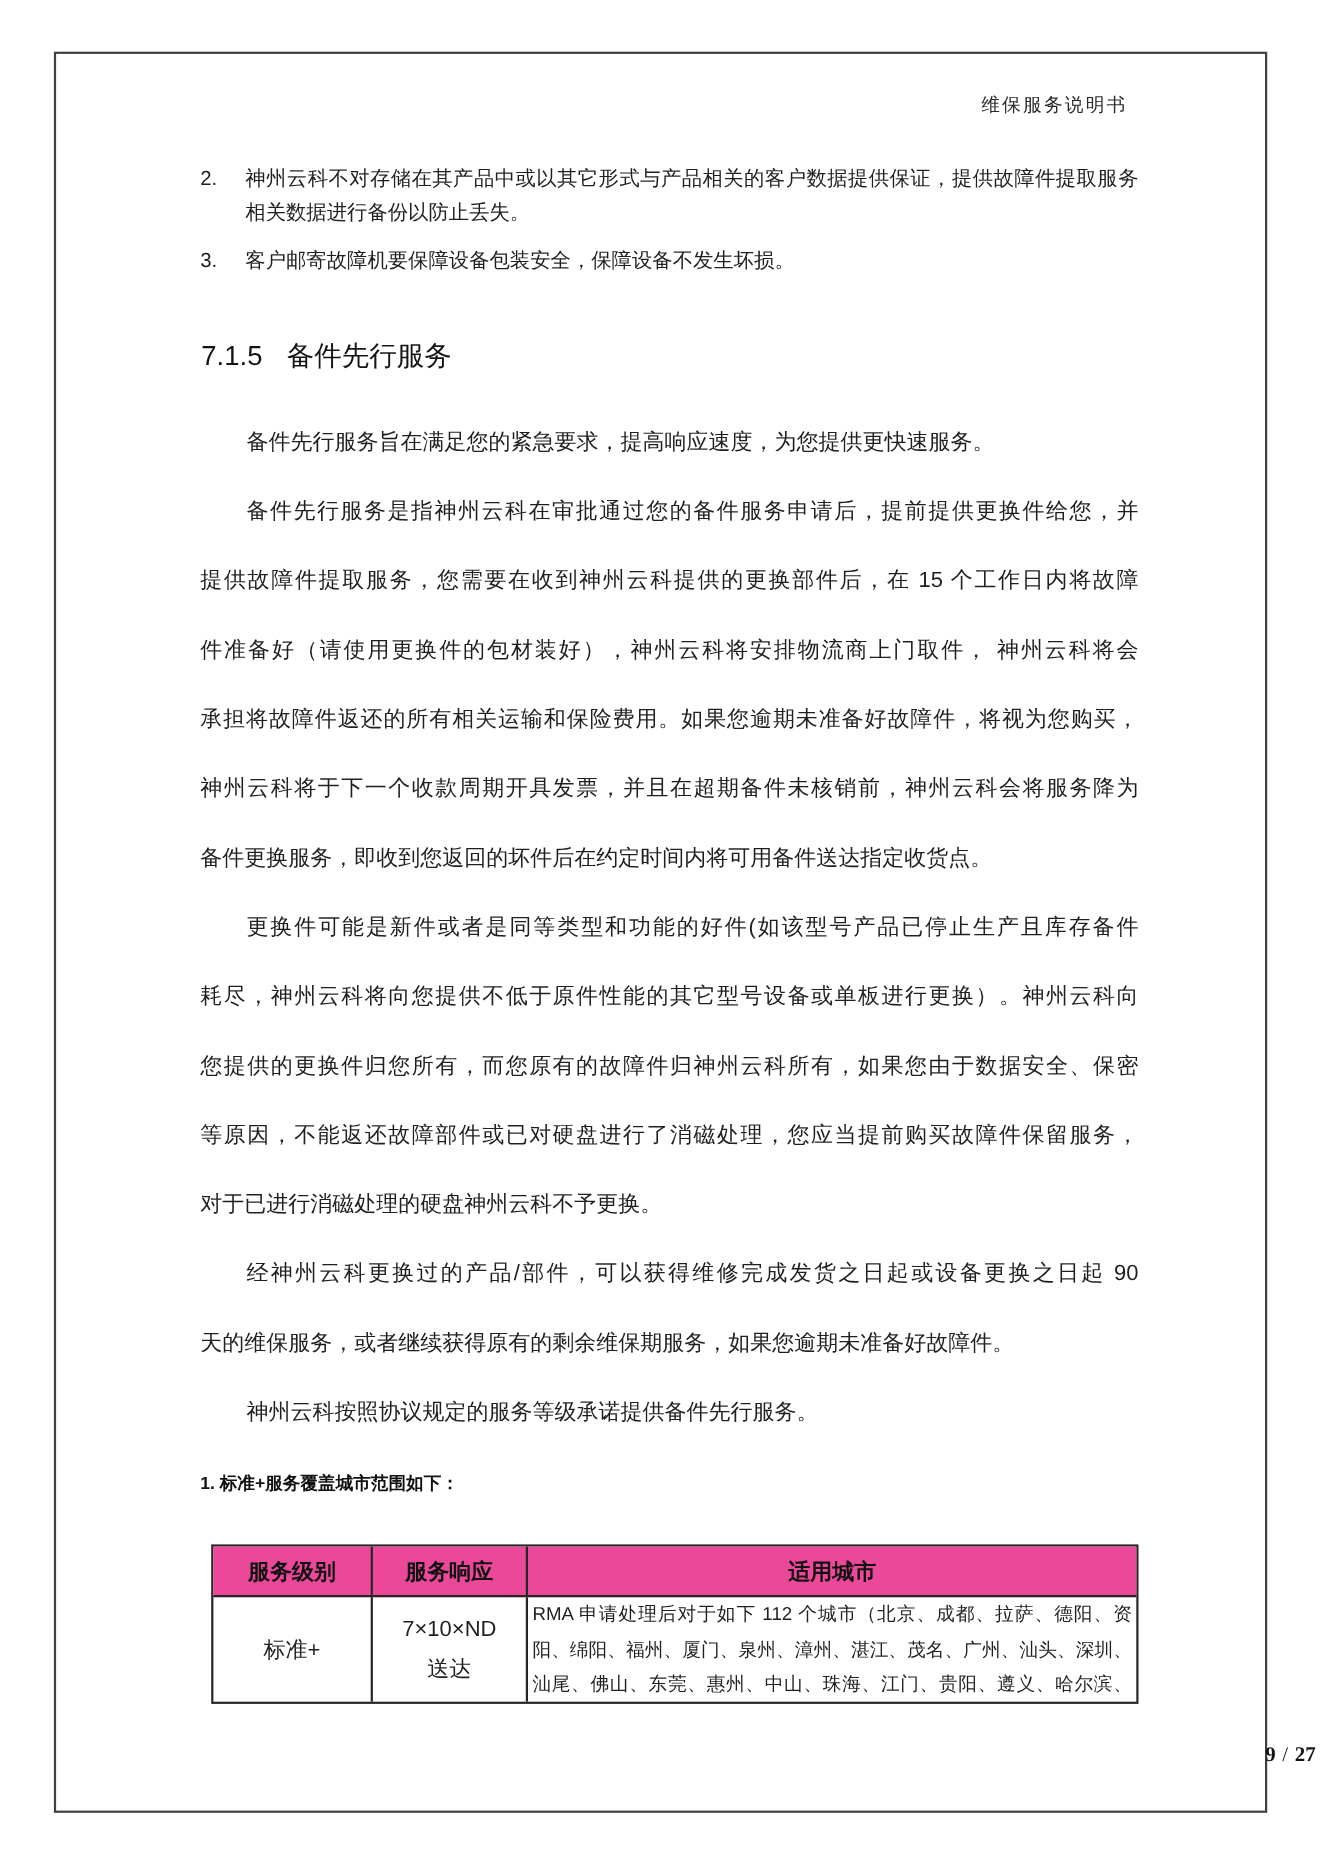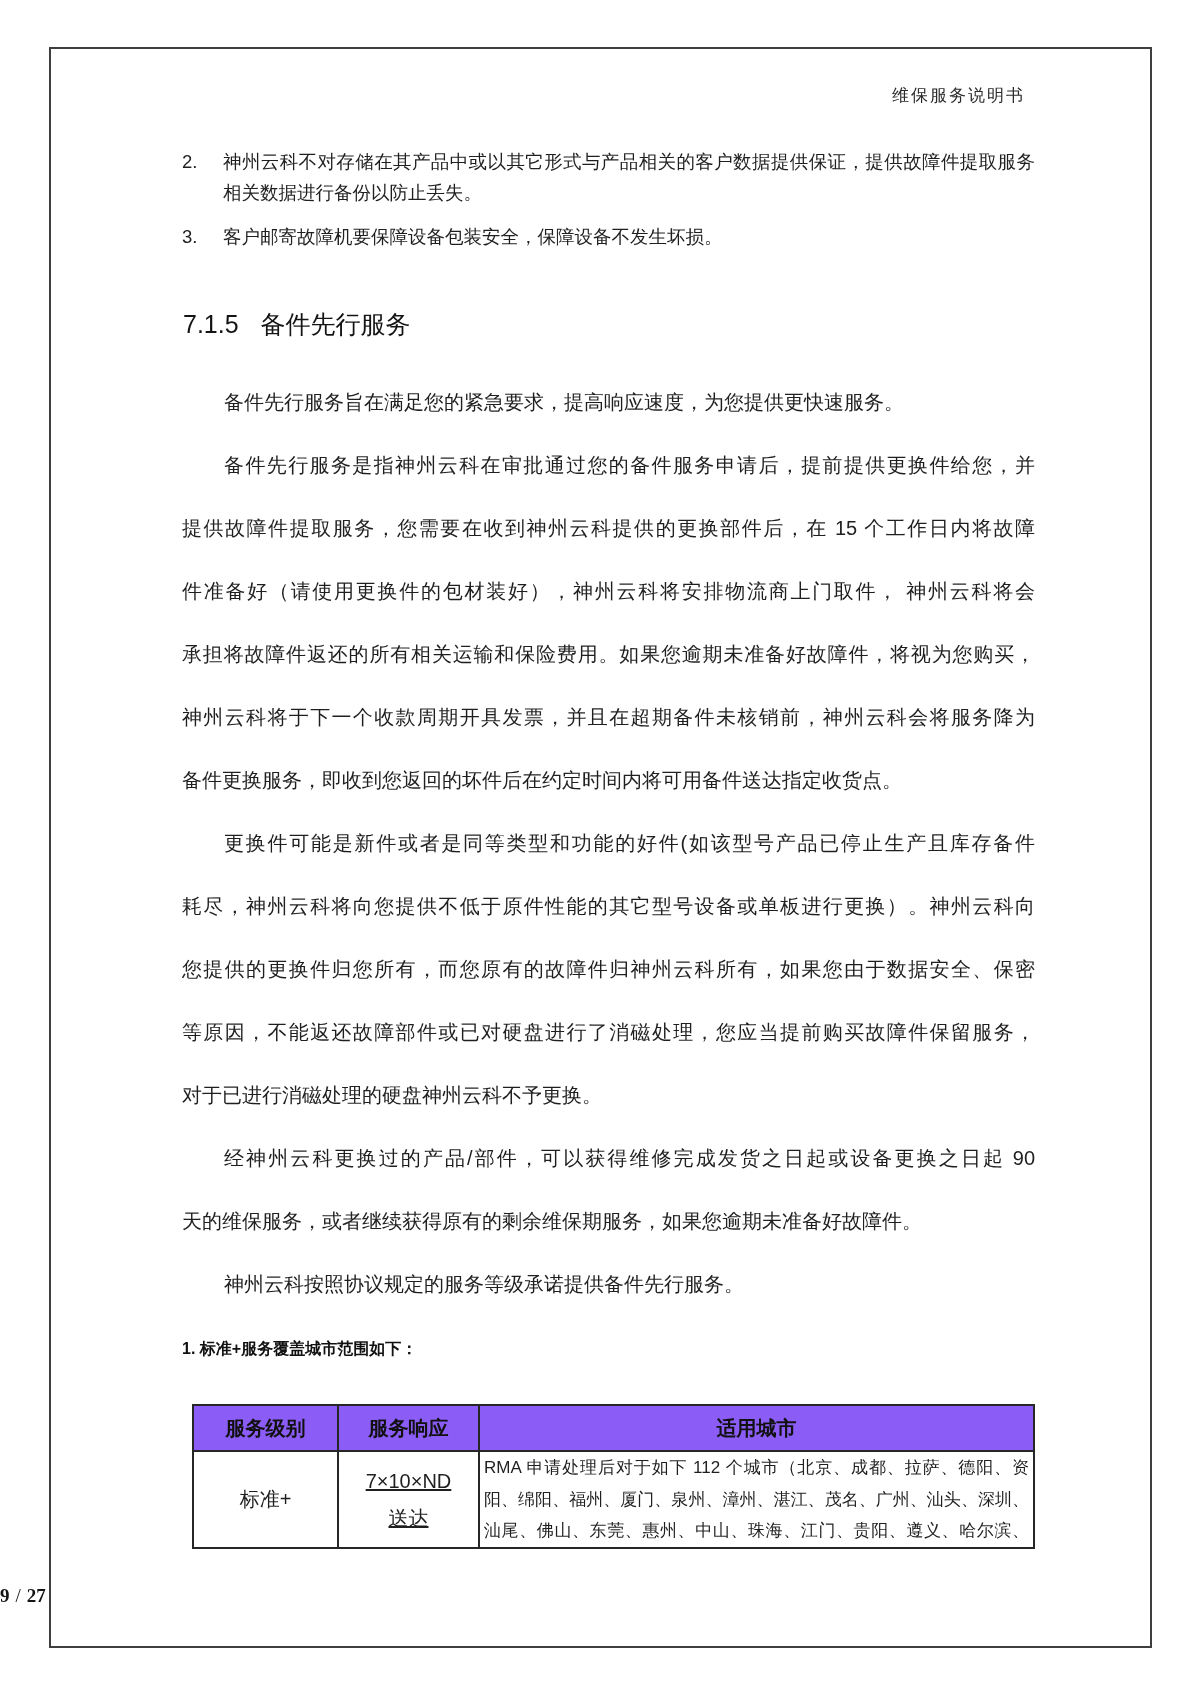--- a/index.html
+++ b/index.html
@@ -39,35 +39,35 @@
   
   .svc-table{
     position:absolute;left:192px;top:1404px;width:843px;
     border:2px solid #262626;border-collapse:separate;box-sizing:border-box;
   }
   .tbl-row{display:flex;}
   .tbl-cell{box-sizing:border-box;}
   .c1{width:143px;flex:none;}
   .c2{width:143px;flex:none;border-left:2px solid #262626;border-right:2px solid #262626;}
   .c3{flex:1;min-width:0;}
-  .tbl-head{height:44px;background:#8b5cf6;border-bottom:2px solid #262626;}
+  .tbl-head{height:44px;background:#ec4899;border-bottom:2px solid #262626;}
   .tbl-head .tbl-cell{
     display:flex;align-items:center;justify-content:center;
     font-weight:bold;font-size:20px;color:#111;
   }
   .tbl-body{height:95px;}
   .tbl-body .c1{display:flex;align-items:center;justify-content:center;font-size:20px;}
   .tbl-body .c2{display:flex;flex-direction:column;align-items:center;justify-content:center;font-size:20px;}
-  .tbl-body .c2 .tline{height:37px;line-height:37px;overflow:hidden;text-align:center;text-align-last:center;width:100%;text-decoration:underline;}
+  .tbl-body .c2 .tline{height:37px;line-height:37px;overflow:hidden;text-align:center;text-align-last:center;width:100%;}
   .tbl-body .c3{padding:0 4px;font-size:17px;}
   .tbl-body .c3 .tline{height:31.6px;line-height:31.6px;overflow:hidden;}
   .justify-all .tline-last{text-align-last:justify;}
   
   .doc-footer{
-    position:absolute;left:0;top:1585px;width:1196px;text-align:left;
+    position:absolute;left:0;top:1585px;width:1196px;text-align:right;
     font-family:"Liberation Serif",serif;font-size:19px;color:#141414;
   }
   .footer-num{font-weight:bold;}
   .footer-sep{font-weight:normal;padding:0 6px;}
 </style>
 </head>
 <body>
 
 <div id="page-frame"></div>
 

